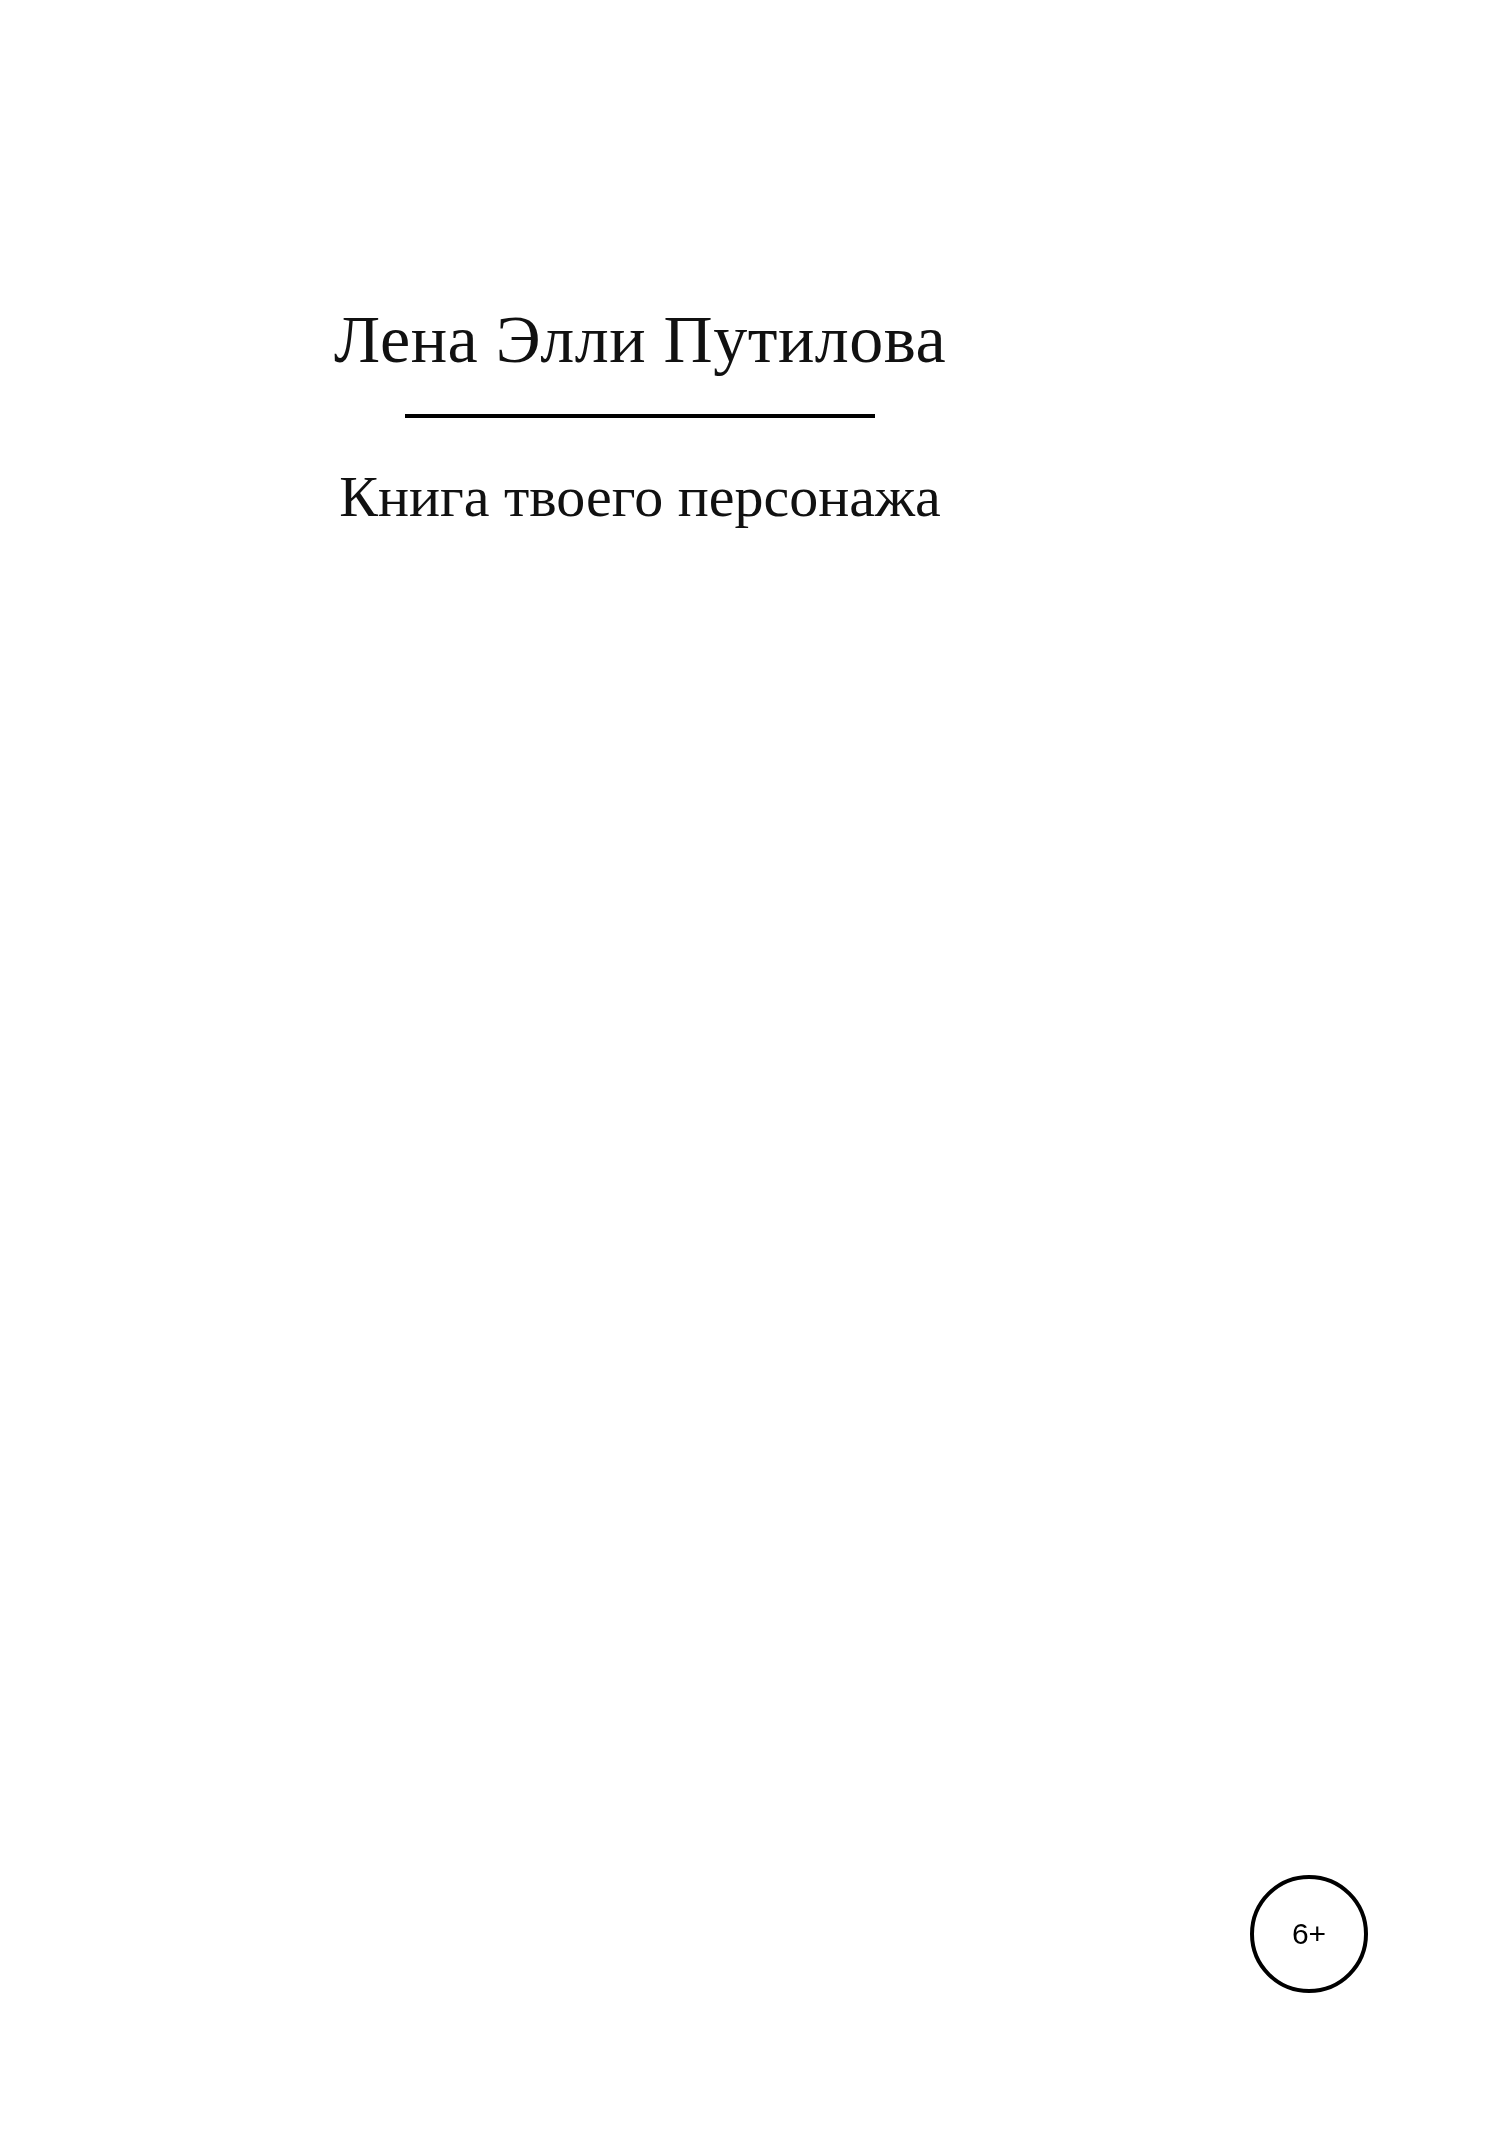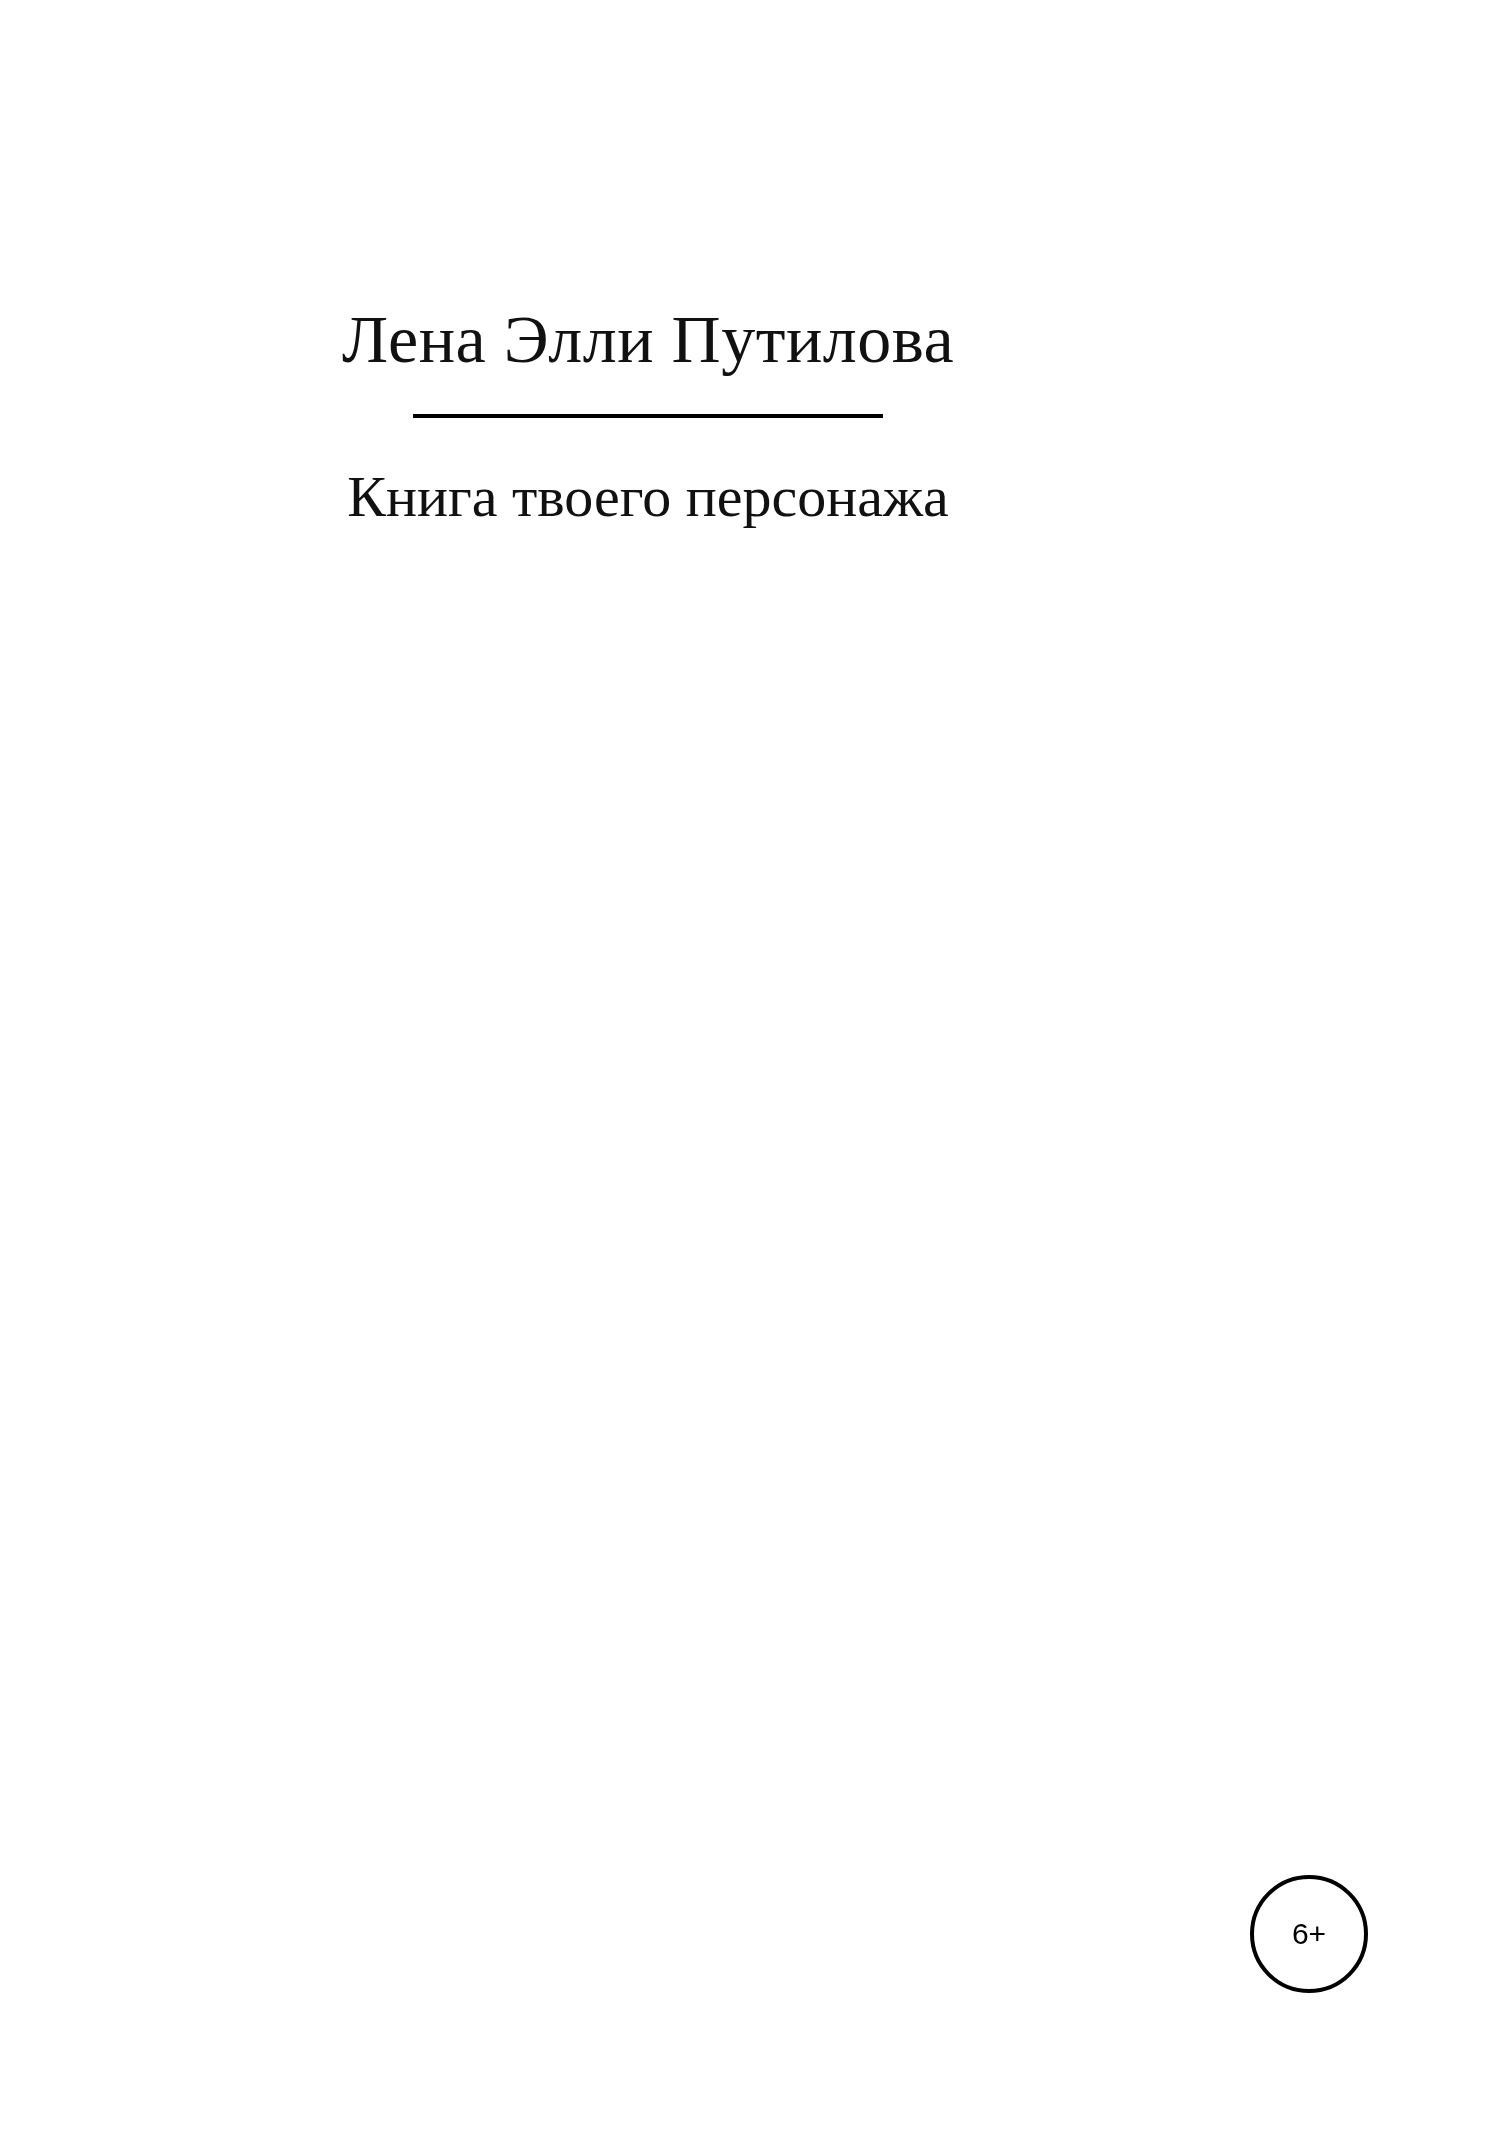--- a/index.html
+++ b/index.html
@@ -12,21 +12,21 @@
     position: relative;
     width: 1500px;
     height: 2145px;
     background: #ffffff;
     overflow: hidden;
     font-family: "Liberation Serif", "DejaVu Serif", serif;
     color: #000000;
   }
   .title-block {
     position: absolute;
-    left: 14px;
+    left: 6px;
     top: 300px;
     width: 1268px;
     text-align: center;
   }
   .author-name {
     font-family: "Liberation Serif", "DejaVu Serif", serif;
     font-size: 68px;
     font-weight: 400;
     line-height: 1.15;
     letter-spacing: 0.5px;

